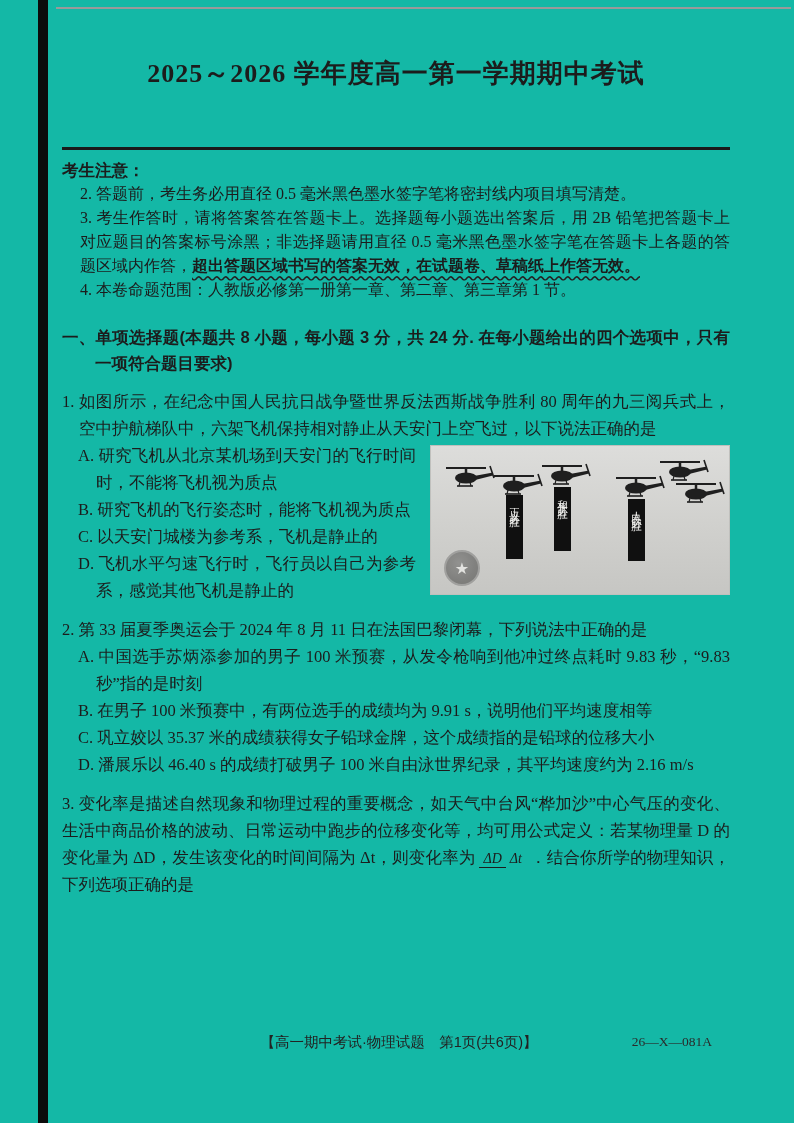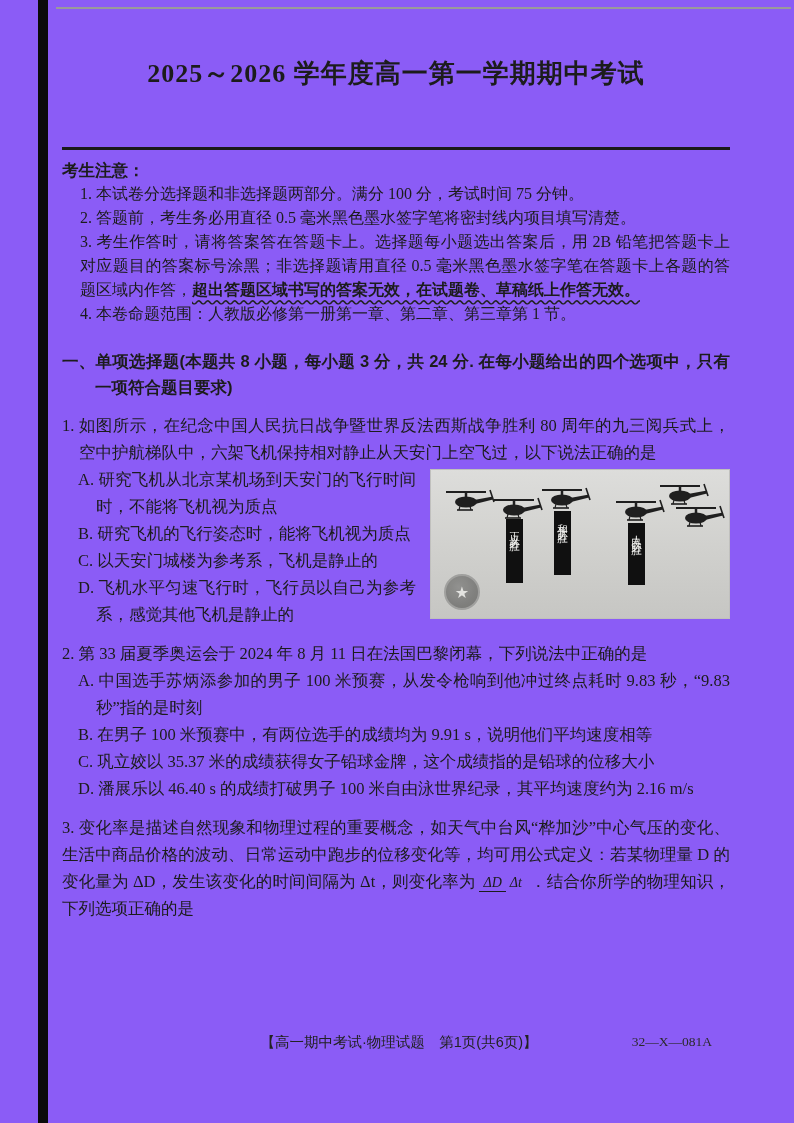--- a/index.html
+++ b/index.html
@@ -1,21 +1,21 @@
 <!DOCTYPE html>
 <html><head>
 <meta charset="utf-8">
 <style>
   * { margin:0; padding:0; box-sizing:border-box; }
   html,body { background:#e9e9e9; }
   body { width:794px; height:1123px; margin:0 auto; }
 
   .page {
     position:relative; width:794px; height:1123px;
-    background:#8b5cf6; overflow:hidden;
+    background:#14b8a6; overflow:hidden;
     font-family:"Liberation Serif","DejaVu Serif",serif;
     color:#1c1c1c;
   }
   .scan-bar {
     position:absolute; left:38px; top:0; width:10px; height:1123px;
     background:#0b0b0b;
   }
   .top-line {
     position:absolute; left:56px; top:7px; right:3px; height:2px;
     background:#9a9a9a;
@@ -125,21 +125,20 @@
   <div class="top-line"></div>
 
   <div class="content">
 
     <h1 class="title">2025～2026 学年度高一第一学期期中考试</h1>
 
     <div class="rule"></div>
 
     <section class="notice">
       <div class="notice-heading">考生注意：</div>
-      <div class="notice-item">1. 本试卷分选择题和非选择题两部分。满分 100 分，考试时间 75 分钟。</div>
       <div class="notice-item">2. 答题前，考生务必用直径 0.5 毫米黑色墨水签字笔将密封线内项目填写清楚。</div>
       <div class="notice-item"><span>3. 考生作答时，请将答案答在答题卡上。选择题每小题选出答案后，用 2B 铅笔把答题卡上对应题目的答案标号涂黑；非选择题请用直径 0.5 毫米黑色墨水签字笔在答题卡上各题的答题区域内作答，</span><span class="bold-wavy">超出答题区域书写的答案无效，在试题卷、草稿纸上作答无效。</span></div>
       <div class="notice-item">4. 本卷命题范围：人教版必修第一册第一章、第二章、第三章第 1 节。</div>
     </section>
 
     <div class="section-heading">一、单项选择题(本题共 8 小题，每小题 3 分，共 24 分. 在每小题给出的四个选项中，只有一项符合题目要求)</div>
 
     <div class="question">
       <div class="stem hang16">1. 如图所示，在纪念中国人民抗日战争暨世界反法西斯战争胜利 80 周年的九三阅兵式上，空中护航梯队中，六架飞机保持相对静止从天安门上空飞过，以下说法正确的是</div>
       <div class="q-body">
@@ -188,15 +187,15 @@
       <div class="stem"><span>3. 变化率是描述自然现象和物理过程的重要概念，如天气中台风“桦加沙”中心气压的变化、生活中商品价格的波动、日常运动中跑步的位移变化等，均可用公式定义：若某物理量 D 的变化量为 ΔD，发生该变化的时间间隔为 Δt，则变化率为</span><span class="frac">
             <span class="fnum">ΔD</span>
             <span class="fden">Δt</span>
           </span><span>．结合你所学的物理知识，下列选项正确的是</span></div>
     </div>
 
   </div>
 
   <div class="footer">
     <div class="footer-center">【高一期中考试·物理试题　第1页(共6页)】</div>
-    <div class="footer-code">32—X—081A</div>
+    <div class="footer-code">26—X—081A</div>
   </div>
 </div>
 
 </body></html>

